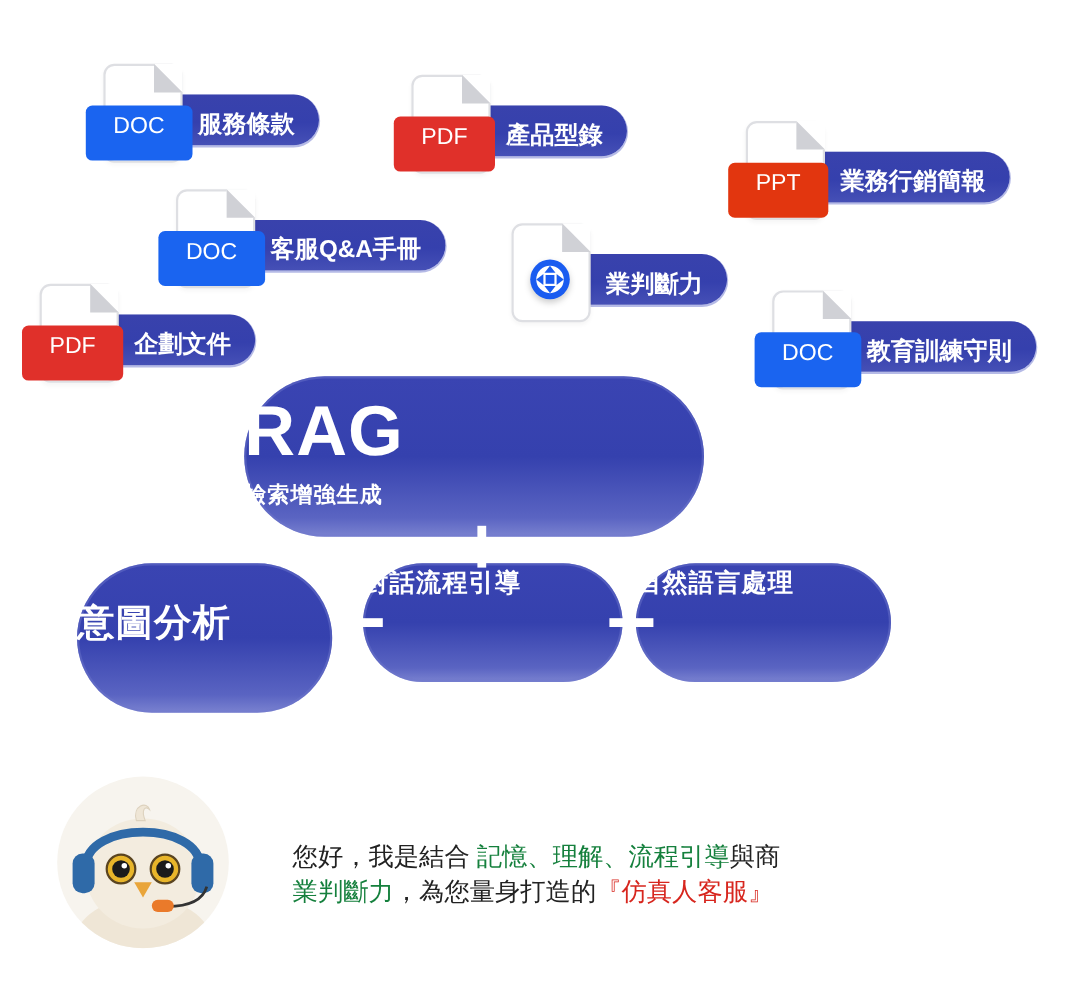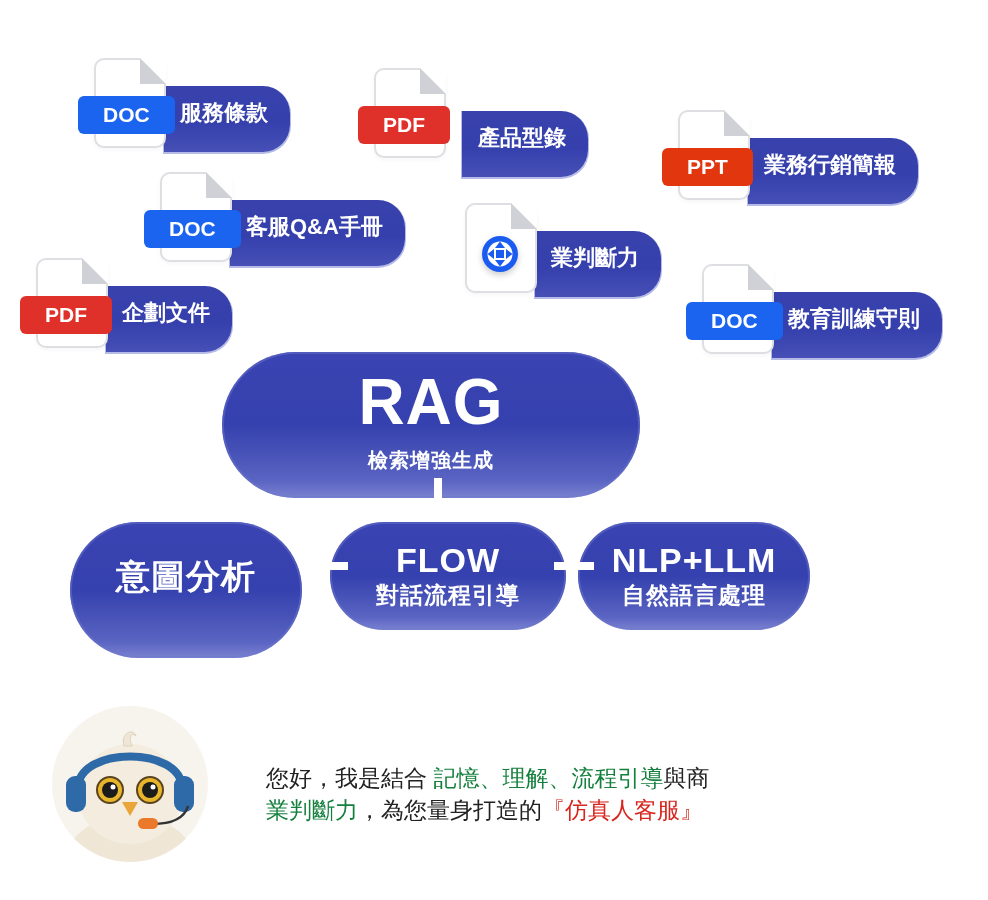--- a/index.html
+++ b/index.html
@@ -6,38 +6,38 @@
   body { width:988px; height:900px; position:relative; overflow:hidden;
          font-family:"Liberation Sans","DejaVu Sans",sans-serif; }
 
   
   .src { position:absolute; height:96px; }
   .src .file { position:absolute; left:0; top:0; width:72px; height:90px;
                background:#fff; border:2px solid #dedfe3; border-radius:10px;
                box-sizing:border-box; z-index:2; box-shadow:0 2px 4px rgba(0,0,0,0.04); }
   .src .file .fold { position:absolute; right:-2px; top:-2px; width:0; height:0;
                border-left:26px solid #d0d1d6; border-top:26px solid #ffffff; }
-  .src .pill { position:absolute; top:28px; height:66px; box-sizing:border-box;
+  .src .pill { position:absolute; top:28px; height:46px; box-sizing:border-box;
                background:linear-gradient(180deg,#3942ac 0%,#3540ad 55%,#4650b6 100%);
                border-radius:0 27px 27px 0; color:#fff; font-weight:bold;
                font-size:22px; line-height:54px; padding-left:16px; padding-right:22px;
                box-shadow:0 1px 0 1px rgba(120,130,210,0.55); z-index:1; white-space:nowrap; }
-  .src .badge { position:absolute; top:38px; height:38px; min-width:70px; padding:0 25px;
-               box-sizing:border-box; border-radius:6px; color:#fff; font-weight:bold;
+  .src .badge { position:absolute; top:38px; height:50px; min-width:70px; padding:0 25px;
+               box-sizing:border-box; border-radius:6px; color:#fff; font-weight:normal;
                font-size:21px; line-height:38px; text-align:center; z-index:3; }
   .badge.doc { background:#1a64f0; }
   .badge.pdf { background:#e0302a; }
   .badge.ppt { background:#e2360f; }
   .globe { position:absolute; left:14px; top:30px; width:42px; height:42px; z-index:3;
            filter:drop-shadow(0 3px 3px rgba(0,0,0,0.2)); }
 
   
-  .node { position:absolute; box-sizing:border-box; color:#fff; text-align:center;
+  .node { position:absolute; box-sizing:border-box; color:#fff; 
           background:linear-gradient(180deg,#3a44b2 0%,#3541ae 50%,#5a64c2 88%,#7a82d0 100%);
-          border-radius:999px; box-shadow:0 0 0 2px rgba(110,120,205,0.45) inset;margin-top:10px; }
+          border-radius:999px; box-shadow:0 0 0 2px rgba(110,120,205,0.45) inset; }
   .rag { left:222px; top:342px; width:418px; height:146px; }
   .rag .title { font-size:64px; font-weight:bold; line-height:64px; margin-top:18px; letter-spacing:1px; }
   .rag .sub { font-size:20px; font-weight:bold; line-height:40px; margin-top:6px; letter-spacing:1px; }
 
   .n-intent { left:70px; top:512px; width:232px; height:136px; }
   .n-flow   { left:330px; top:512px; width:236px; height:108px; }
   .n-nlp    { left:578px; top:512px; width:232px; height:108px; }
   .n-intent .single { font-size:34px; font-weight:bold; line-height:108px; letter-spacing:1px; }
   .n2 .title { font-size:34px; font-weight:bold; line-height:36px; margin-top:20px; letter-spacing:1px; }
   .n2 .sub { font-size:23px; font-weight:bold; line-height:30px; margin-top:2px; letter-spacing:1px; }
@@ -61,21 +61,21 @@
     </div>
   <div class="badge doc" style="left:-16px;">DOC</div>
   <div class="pill" style="left:70px;">服務條款</div>
 </div>
 
 <div class="src" style="left:374px;top:68px;">
   <div class="file">
       <div class="fold"></div>
     </div>
   <div class="badge pdf" style="left:-16px;">PDF</div>
-  <div class="pill" style="left:88px;margin-top:15px;">產品型錄</div>
+  <div class="pill" style="left:70px;">產品型錄</div>
 </div>
 
 <div class="src" style="left:678px;top:110px;">
   <div class="file">
       <div class="fold"></div>
     </div>
   <div class="badge ppt" style="left:-16px;text-align:right;">PPT</div>
   <div class="pill" style="left:70px;">業務行銷簡報</div>
 </div>
 
@@ -125,25 +125,23 @@
 </div>
 
 <div class="conn" style="left:434px;top:478px;width:8px;height:38px;"></div>
 <div class="conn" style="left:308px;top:562px;width:40px;height:8px;"></div>
 <div class="conn" style="left:554px;top:562px;width:40px;height:8px;"></div>
 
 <div class="node n-intent">
   <div class="single">意圖分析</div>
 </div>
 <div class="node n2 n-flow">
-  <div class="title">FLOW</div>
   <div class="sub">對話流程引導</div>
 </div>
 <div class="node n2 n-nlp">
-  <div class="title">NLP+LLM</div>
   <div class="sub">自然語言處理</div>
 </div>
 
 <div class="avatar">
   <svg viewBox="0 0 156 156" width="156" height="156">
 
     <ellipse cx="78" cy="150" rx="62" ry="40" fill="#efe6d6"></ellipse>
 
     <ellipse cx="78" cy="88" rx="52" ry="50" fill="#f3ecdf"></ellipse>
 

